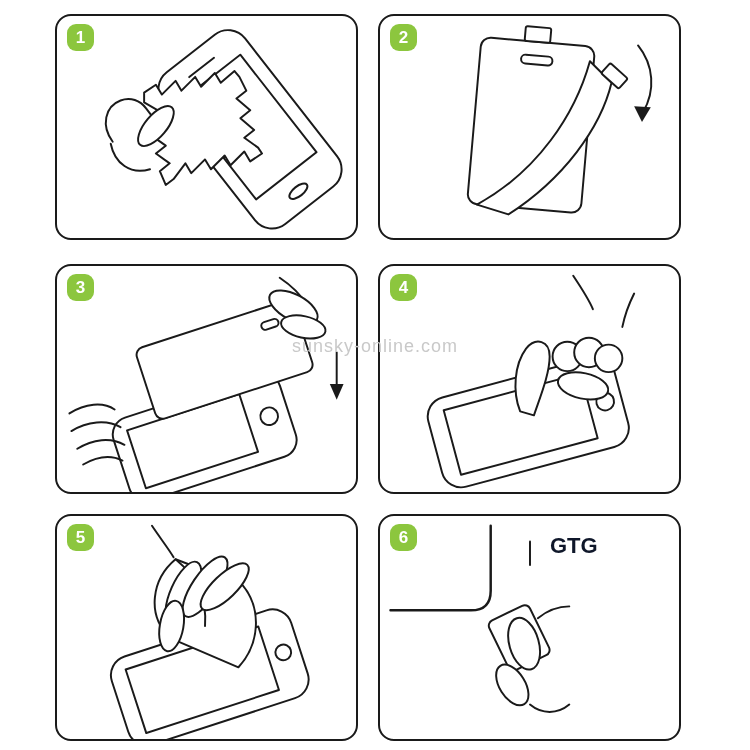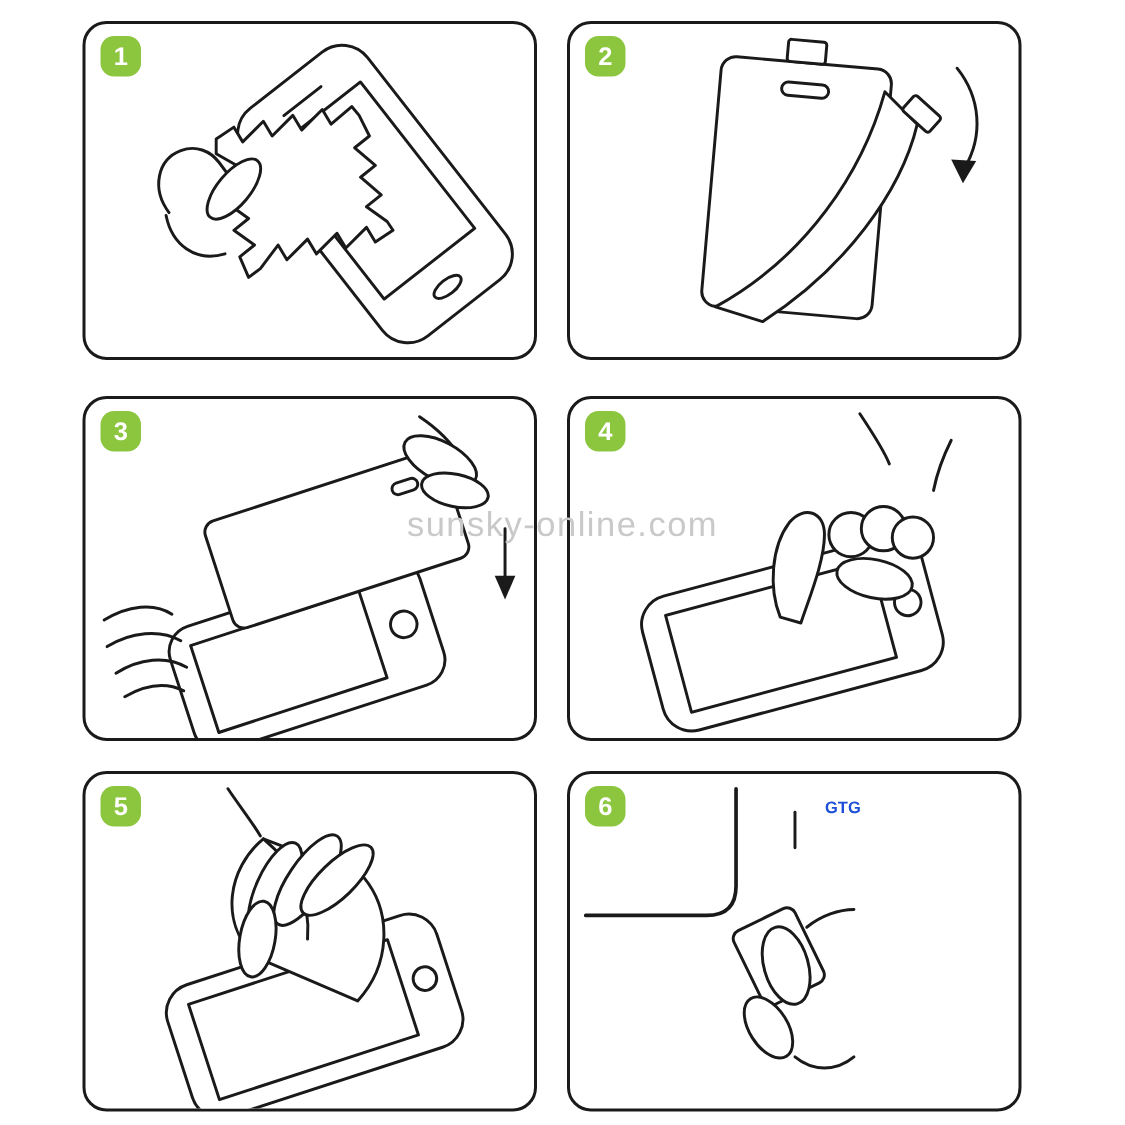--- a/index.html
+++ b/index.html
@@ -4,23 +4,23 @@
 <style>
   html,body{margin:0;padding:0;background:#ffffff;}
   .canvas{position:relative;width:750px;height:750px;background:#ffffff;
           font-family:"Liberation Sans",sans-serif;overflow:hidden;}
   .panel{position:absolute;border:2px solid #1a1a1a;border-radius:16px;background:#fff;box-sizing:border-box;}
   .panel svg{position:absolute;left:0;top:0;width:100%;height:100%;}
   .badge{position:absolute;left:10px;top:8px;width:27px;height:27px;background:#8CC63E;
          border-radius:9px;display:flex;align-items:center;justify-content:center;z-index:3;}
   .badge span{color:#ffffff;font-weight:bold;font-size:17px;line-height:1;}
   .watermark{position:absolute;left:0;top:336px;width:750px;text-align:center;
-             color:#c9c9c9;font-size:23px;letter-spacing:1px;z-index:6;pointer-events:none;}
-  .gtg-label{position:absolute;left:158px;top:16px;z-index:3;color:#1d4ed8;
-             font-size:11px;font-weight:700;line-height:1.3;white-space:nowrap;}
+             color:#c9c9c9;font-size:18px;letter-spacing:1px;z-index:6;pointer-events:none;}
+  .gtg-label{position:absolute;left:158px;top:16px;z-index:3;color:#0f172a;
+             font-size:22px;font-weight:700;line-height:1.3;white-space:nowrap;}
   .gtg-line1{margin-left:12px;}
   
   .ln{fill:none;stroke:#1a1a1a;stroke-width:2;stroke-linecap:round;stroke-linejoin:round;}
   .wh{fill:#ffffff;stroke:#1a1a1a;stroke-width:2;stroke-linecap:round;stroke-linejoin:round;}
   .ah{fill:#1a1a1a;stroke:none;}
 </style>
 </head>
 <body>
 
 <div class="canvas">

